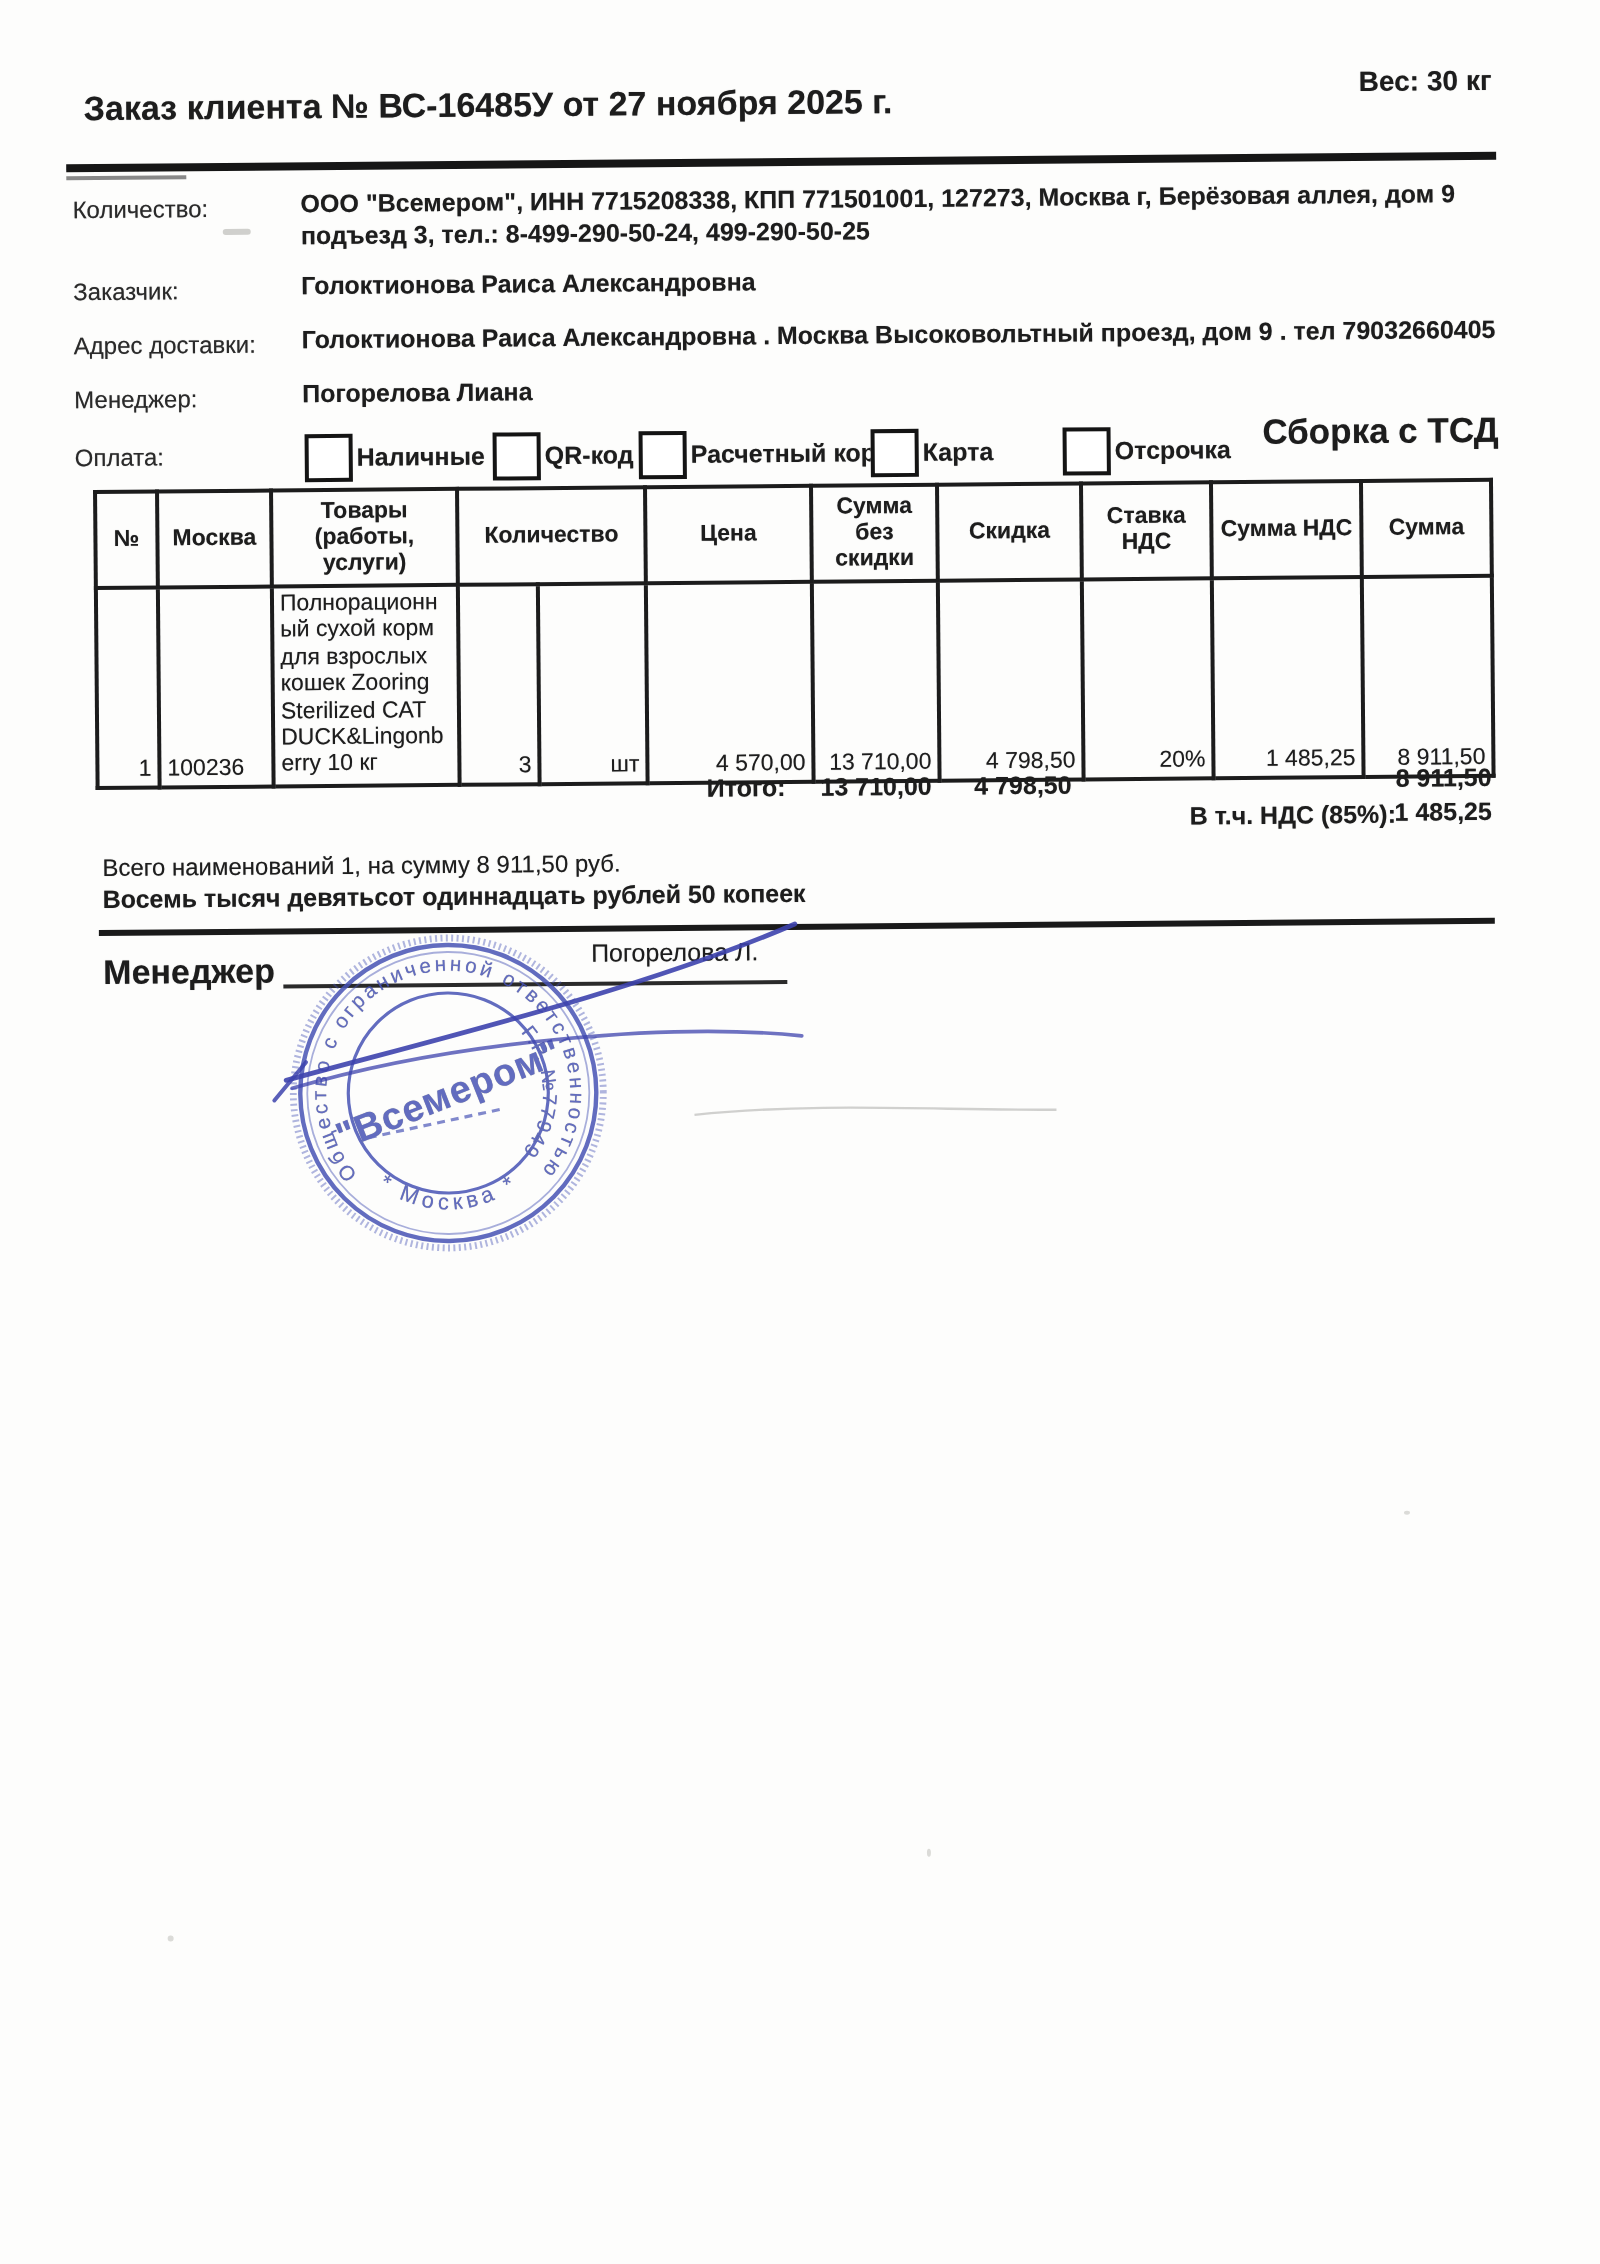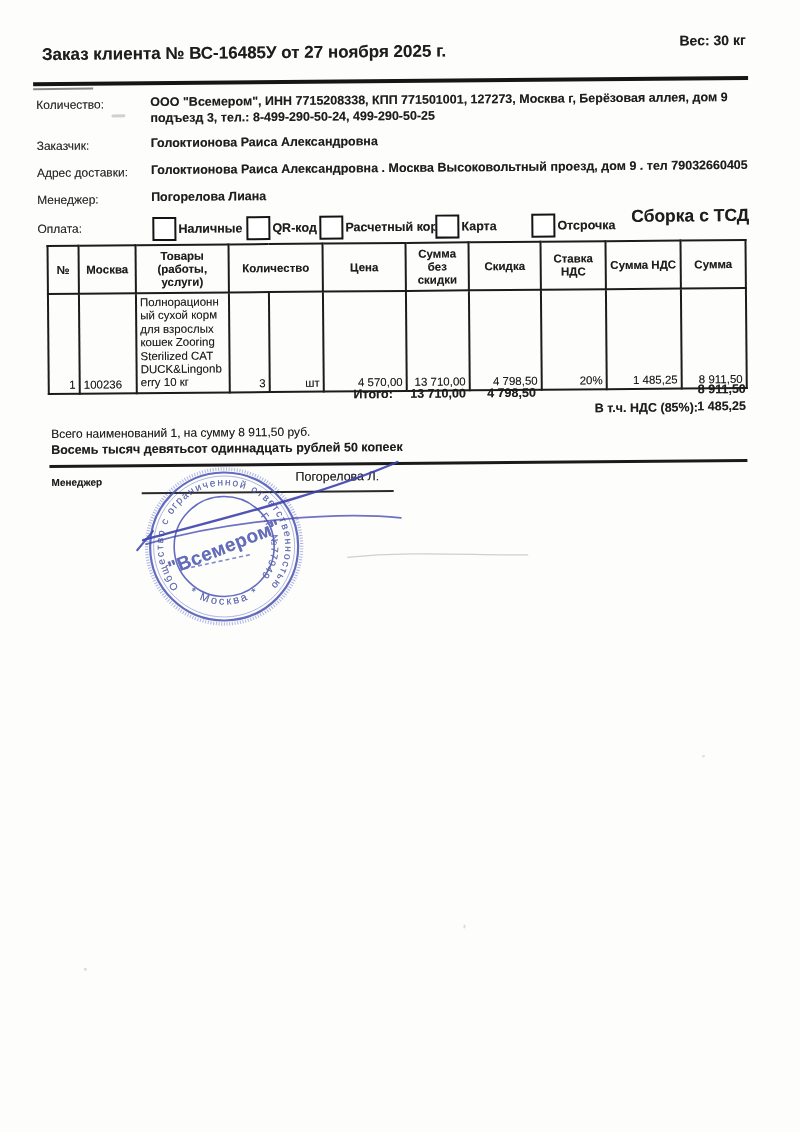--- a/index.html
+++ b/index.html
@@ -53,21 +53,21 @@
   .t-snd{right:280px;top:0;}
   .t-disc{right:210px;top:0;}
   .t-total{right:0;top:-2px;}
   .t-vatlabel{right:48px;top:16px;}
   .t-vatvalue{right:0;top:15px;}
 
   .summary1{position:absolute;left:12px;top:424px;font-size:12px;}
   .summary2{position:absolute;left:12px;top:440px;font-size:12.5px;font-weight:700;}
   .rule2{position:absolute;left:10px;top:462px;width:698px;height:2.5px;background:#1a1a1a;}
 
-  .manager-label{position:absolute;left:12px;top:474px;font-size:10px;font-weight:700;}
+  .manager-label{position:absolute;left:12px;top:474px;font-size:17px;font-weight:700;}
   .sig-line{position:absolute;left:102px;top:490px;width:252px;height:1.6px;background:#2a2a2a;}
   .sig-name{position:absolute;left:256px;top:469px;font-size:12.5px;}
 
   .ink-layer{position:absolute;left:0;top:0;width:712px;height:690px;pointer-events:none;}
   .stamp-stroke{stroke:var(--stamp-ink,#4753b5);fill:none;}
   .stamp-text{fill:var(--stamp-ink,#4753b5);stroke:none;}
   .sig-stroke{stroke:var(--sig-ink,#3d43ad);fill:none;stroke-linecap:round;}
   .artifact-stroke{stroke:#9a9a96;fill:none;opacity:.45;}
 
   .speck{position:absolute;background:#b9b9b4;border-radius:50%;opacity:.5;}

